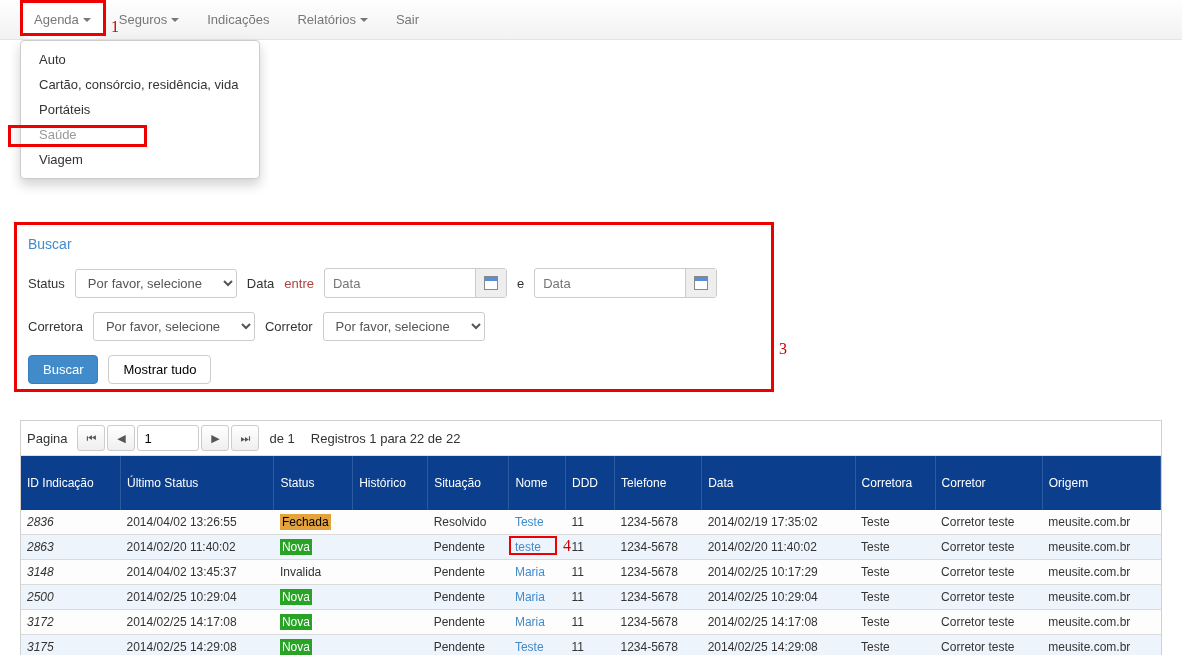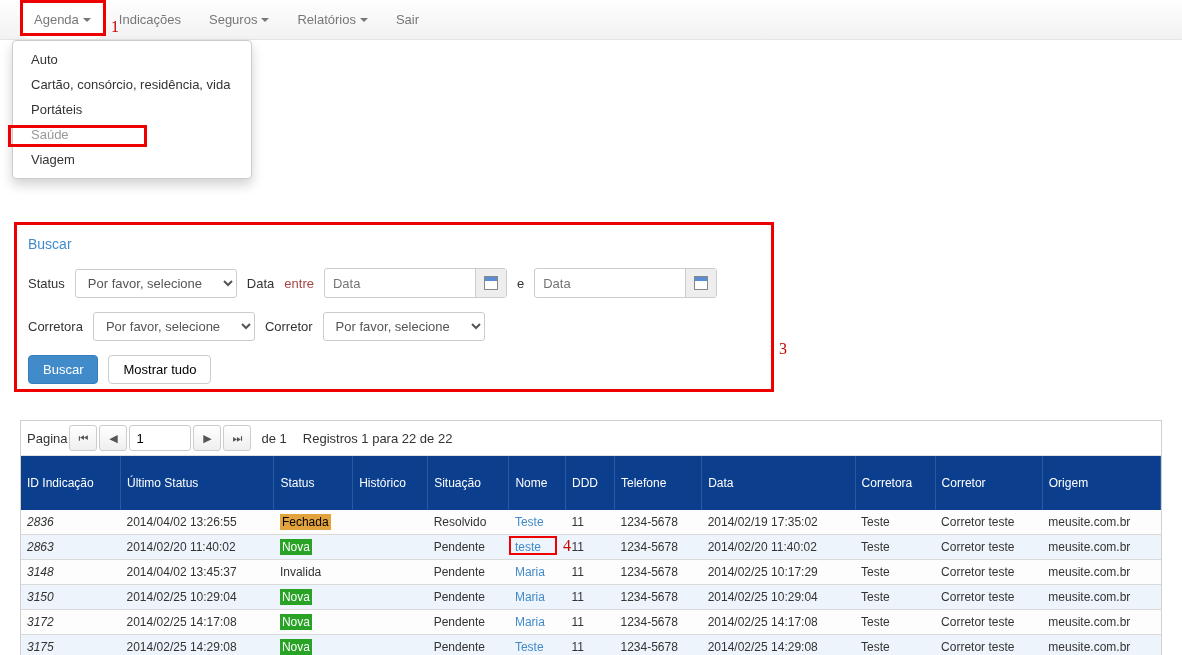--- a/index.html
+++ b/index.html
@@ -44,21 +44,21 @@
     }
     .annot-num {
       position: absolute;
       color: #c00;
       font-family: "Times New Roman", serif;
       font-size: 16px;
       font-weight: normal;
     }
     .dropdown {
       position: absolute;
-      top: 40px; left: 12px;
+      top: 40px; left: 20px;
       width: 240px;
       background: #fff;
       border: 1px solid #ccc;
       border-radius: 4px;
       box-shadow: 0 6px 12px rgba(0,0,0,.175);
       padding: 6px 0;
       z-index: 100;
     }
     .dropdown-item {
       padding: 5px 18px;
@@ -213,25 +213,25 @@
   </style>
 </head>
 <body>
 
 <div class="navbar">
   <div class="nav-item open">
     <span>Agenda</span>
     <span class="caret"></span>
   </div>
   <div class="nav-item">
-    <span>Indicações</span>
-  </div>
-  <div class="nav-item">
     <span>Seguros</span>
     <span class="caret"></span>
+  </div>
+  <div class="nav-item">
+    <span>Indicações</span>
   </div>
   <div class="nav-item">
     <span>Relatórios</span>
     <span class="caret"></span>
   </div>
   <div class="nav-item">
     <span>Sair</span>
   </div>
 </div>
 
@@ -289,21 +289,21 @@
     <div class="form-row">
       <button class="btn btn-primary">Buscar</button>
       <button class="btn">Mostrar tudo</button>
     </div>
   </div>
 </div>
 <div class="annot-num" style="top:340px;left:779px;">3</div>
 
 <div class="grid-wrap">
   <div class="pager">
-    <span style="margin-right:0;">Pagina</span>
+    <span style="margin-right:8px;">Pagina</span>
     <div class="pg-btn">⏮</div>
     <div class="pg-btn">◀</div>
     <input class="pg-input" value="1" style="">
     <div class="pg-btn">▶</div>
     <div class="pg-btn">⏭</div>
     <span style="margin:0 14px 0 8px;">de 1</span>
     <span>Registros 1 para 22 de 22</span>
   </div>
 
   <table>
@@ -360,21 +360,21 @@
           <td>Pendente</td>
           <td style="position: relative;"><span class="link">Maria</span></td>
           <td>11</td>
           <td>1234-5678</td>
           <td>2014/02/25 10:17:29</td>
           <td>Teste</td>
           <td>Corretor teste</td>
           <td>meusite.com.br</td>
         </tr>
         <tr>
-          <td class="id-cell">3150</td>
+          <td class="id-cell">2500</td>
           <td>2014/02/25 10:29:04</td>
           <td><span class="status-badge st-nova">Nova</span></td>
           <td></td>
           <td>Pendente</td>
           <td style="position: relative;"><span class="link">Maria</span></td>
           <td>11</td>
           <td>1234-5678</td>
           <td>2014/02/25 10:29:04</td>
           <td>Teste</td>
           <td>Corretor teste</td>

